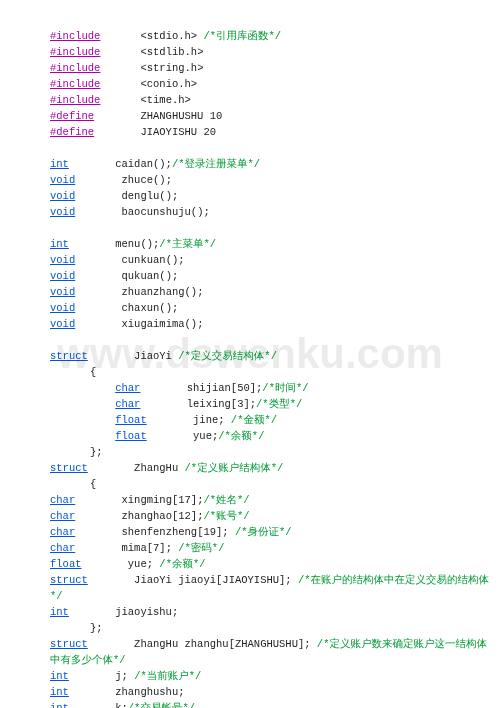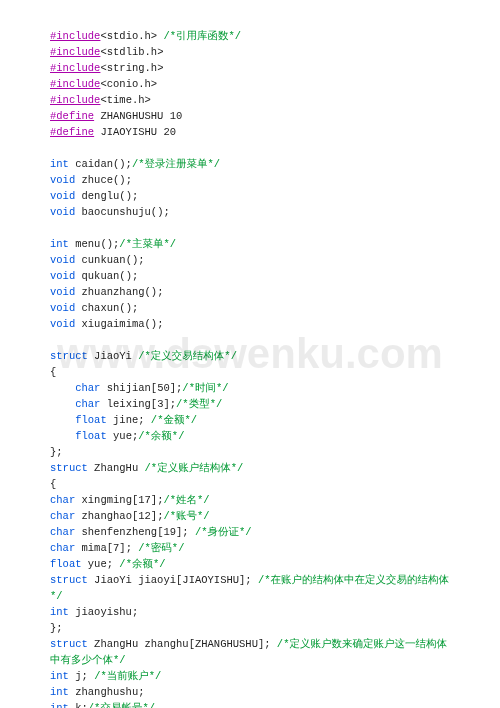--- a/index.html
+++ b/index.html
@@ -29,21 +29,21 @@
     position: absolute;
     top: 28px;
     left: 50px;
     right: 40px;
     font-size: 10.5px;
     line-height: 16px;
     white-space: pre;
   }
   .green { color: #009933; }
   .purple { color: #aa00aa; text-decoration: underline; }
-  .blue { color: #0055dd; }
-  .black { color: #222; }
+  .blue { color: #0055dd; text-decoration: underline; }
+  .black { color: #222; margin-left: 40px; }
 </style>
 </head>
 <body>
 
 <div class="watermark">www.dswenku.com</div>
 
 <div class="code-block" id="code-container"><div><span class="purple">#include</span><span class="black">&lt;stdio.h&gt; </span><span class="green">/*引用库函数*/</span></div><div><span class="purple">#include</span><span class="black">&lt;stdlib.h&gt;</span></div><div><span class="purple">#include</span><span class="black">&lt;string.h&gt;</span></div><div><span class="purple">#include</span><span class="black">&lt;conio.h&gt;</span></div><div><span class="purple">#include</span><span class="black">&lt;time.h&gt;</span></div><div><span class="purple">#define</span><span class="black"> ZHANGHUSHU 10</span></div><div><span class="purple">#define</span><span class="black"> JIAOYISHU 20</span></div><div>&nbsp;</div><div><span class="blue">int</span><span class="black"> caidan();</span><span class="green">/*登录注册菜单*/</span></div><div><span class="blue">void</span><span class="black"> zhuce();</span></div><div><span class="blue">void</span><span class="black"> denglu();</span></div><div><span class="blue">void</span><span class="black"> baocunshuju();</span></div><div>&nbsp;</div><div><span class="blue">int</span><span class="black"> menu();</span><span class="green">/*主菜单*/</span></div><div><span class="blue">void</span><span class="black"> cunkuan();</span></div><div><span class="blue">void</span><span class="black"> qukuan();</span></div><div><span class="blue">void</span><span class="black"> zhuanzhang();</span></div><div><span class="blue">void</span><span class="black"> chaxun();</span></div><div><span class="blue">void</span><span class="black"> xiugaimima();</span></div><div>&nbsp;</div><div><span class="blue">struct</span><span class="black"> JiaoYi </span><span class="green">/*定义交易结构体*/</span></div><div><span class="black">{</span></div><div><span class="black">    </span><span class="blue">char</span><span class="black"> shijian[50];</span><span class="green">/*时间*/</span></div><div><span class="black">    </span><span class="blue">char</span><span class="black"> leixing[3];</span><span class="green">/*类型*/</span></div><div><span class="black">    </span><span class="blue">float</span><span class="black"> jine; </span><span class="green">/*金额*/</span></div><div><span class="black">    </span><span class="blue">float</span><span class="black"> yue;</span><span class="green">/*余额*/</span></div><div><span class="black">};</span></div><div><span class="blue">struct</span><span class="black"> ZhangHu </span><span class="green">/*定义账户结构体*/</span></div><div><span class="black">{</span></div><div><span class="blue">char</span><span class="black"> xingming[17];</span><span class="green">/*姓名*/</span></div><div><span class="blue">char</span><span class="black"> zhanghao[12];</span><span class="green">/*账号*/</span></div><div><span class="blue">char</span><span class="black"> shenfenzheng[19]; </span><span class="green">/*身份证*/</span></div><div><span class="blue">char</span><span class="black"> mima[7]; </span><span class="green">/*密码*/</span></div><div><span class="blue">float</span><span class="black"> yue; </span><span class="green">/*余额*/</span></div><div><span class="blue">struct</span><span class="black"> JiaoYi jiaoyi[JIAOYISHU]; </span><span class="green">/*在账户的结构体中在定义交易的结构体</span></div><div><span class="green">*/</span></div><div><span class="blue">int</span><span class="black"> jiaoyishu;</span></div><div><span class="black">};</span></div><div><span class="blue">struct</span><span class="black"> ZhangHu zhanghu[ZHANGHUSHU]; </span><span class="green">/*定义账户数来确定账户这一结构体</span></div><div><span class="green">中有多少个体*/</span></div><div><span class="blue">int</span><span class="black"> j; </span><span class="green">/*当前账户*/</span></div><div><span class="blue">int</span><span class="black"> zhanghushu;</span></div><div><span class="blue">int</span><span class="black"> k;</span><span class="green">/*交易帐号*/</span></div></div>
 
 </body></html>

